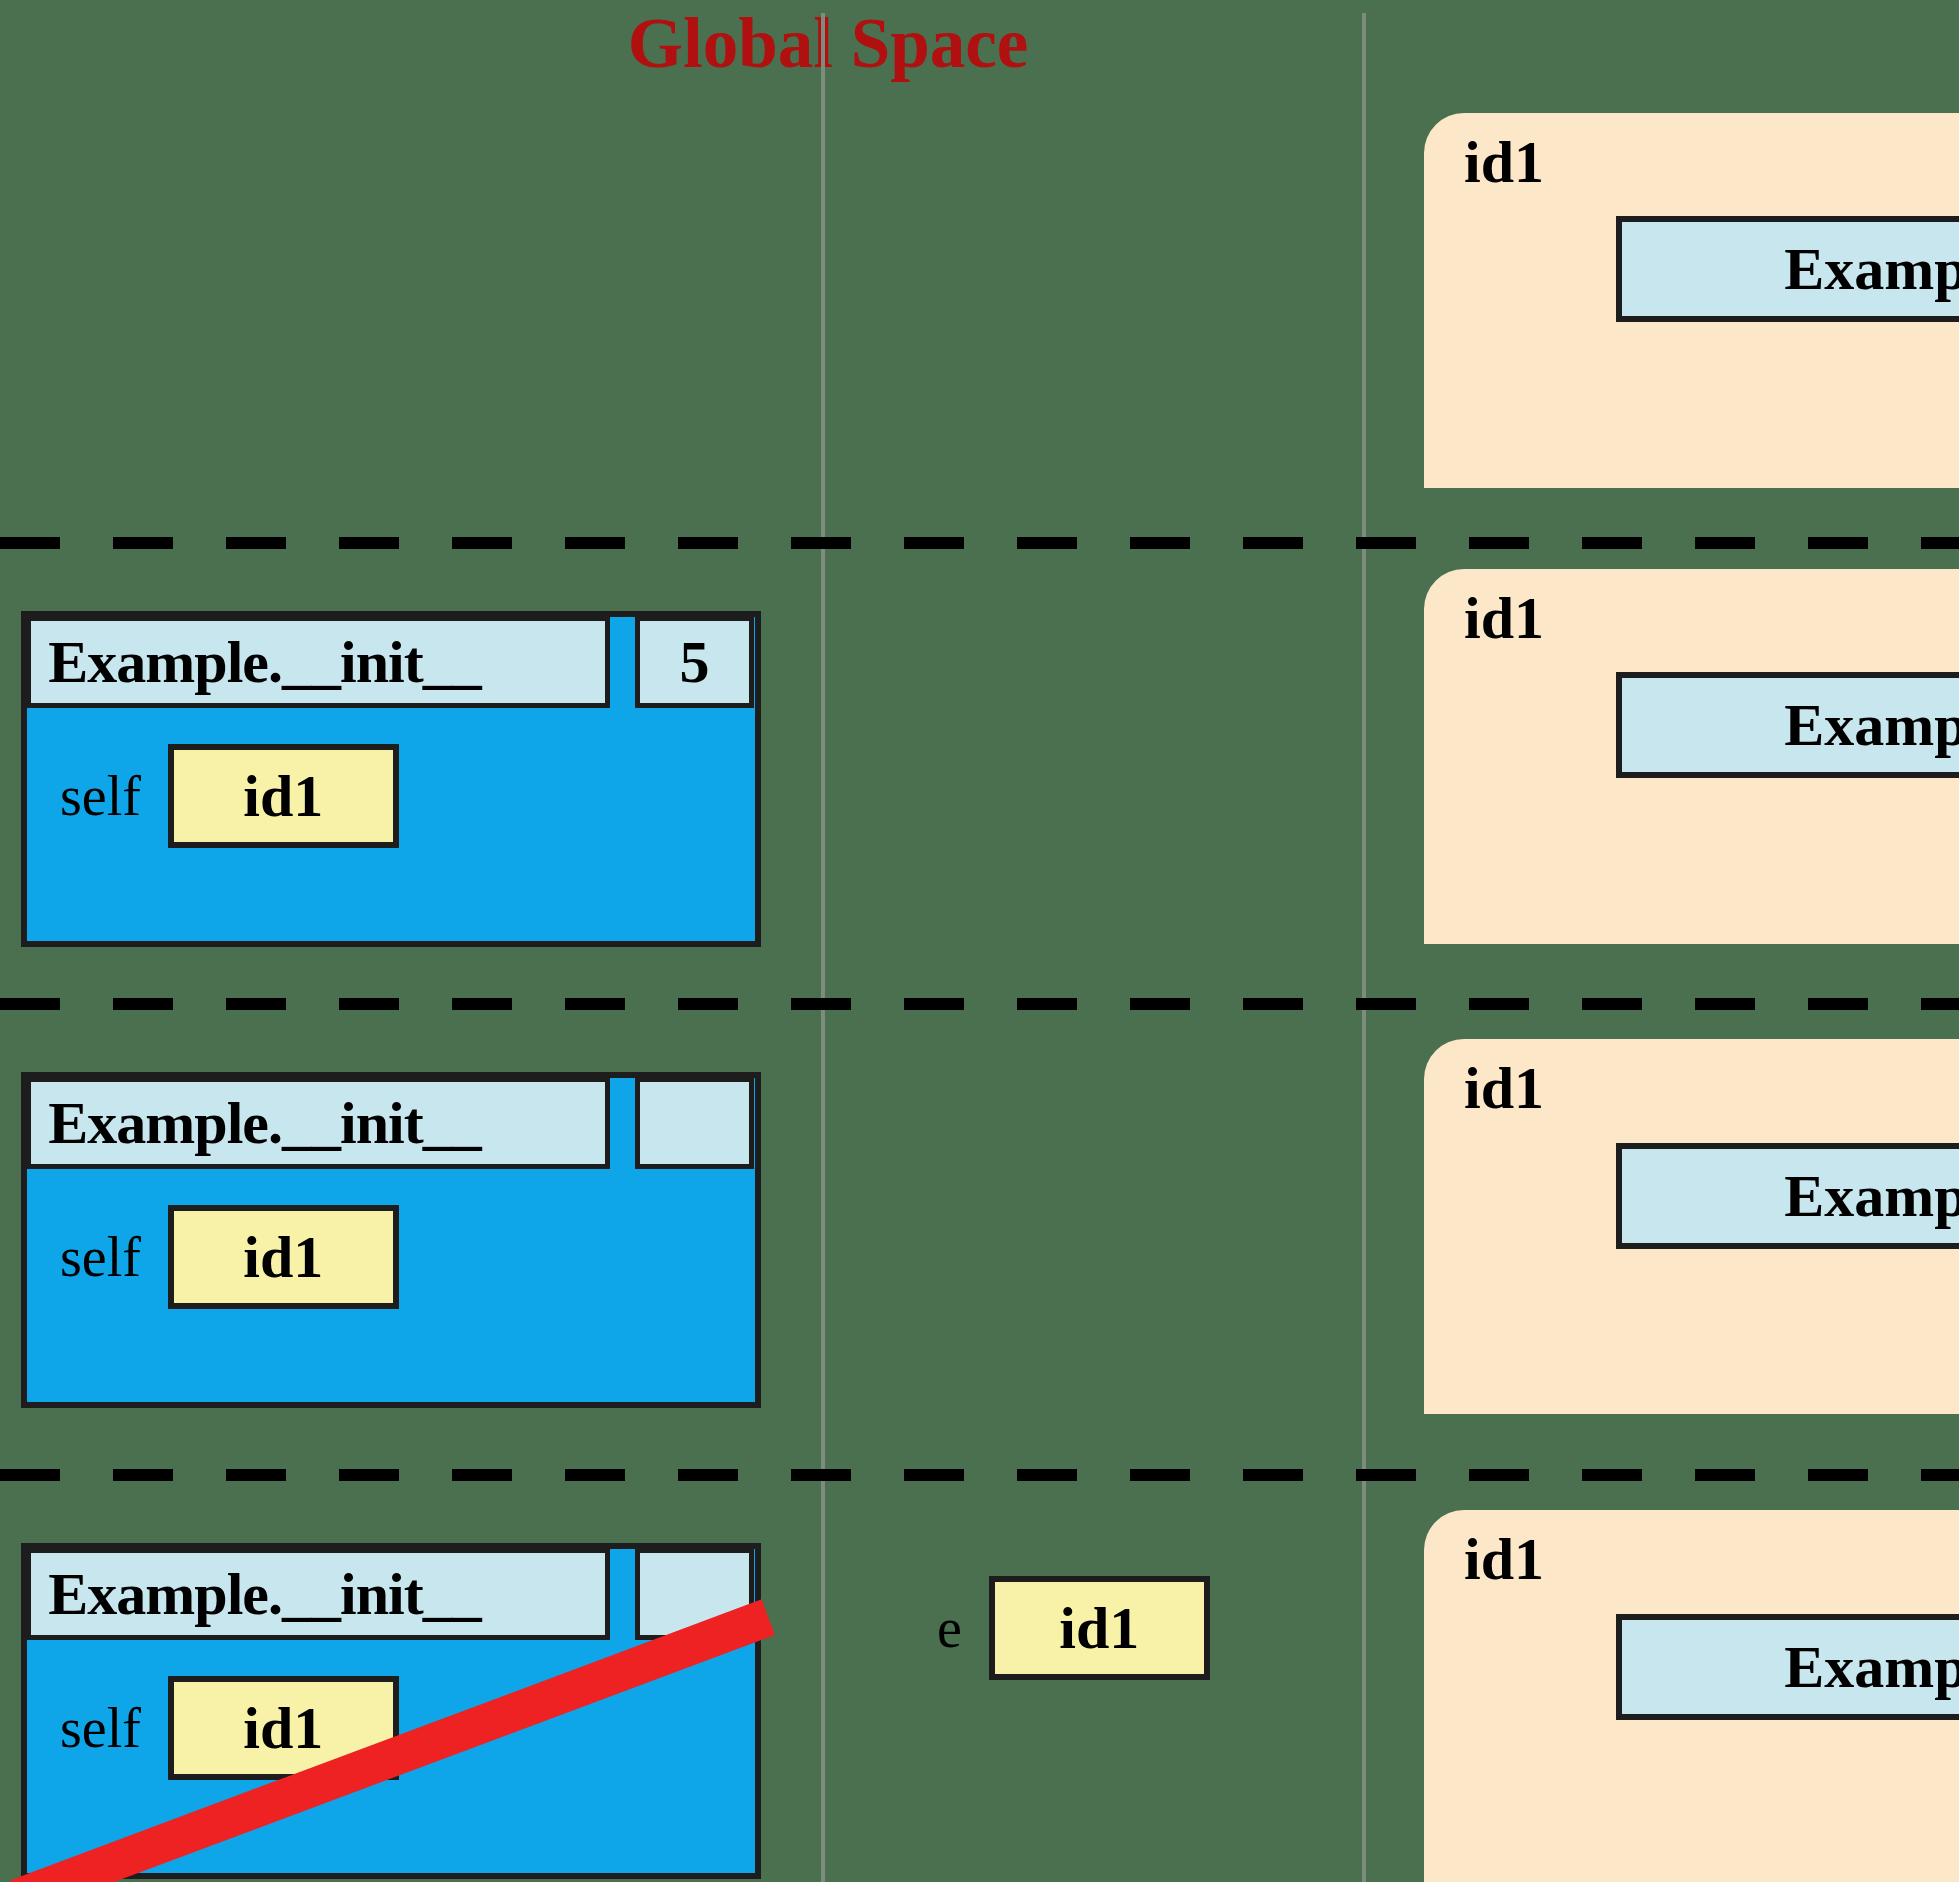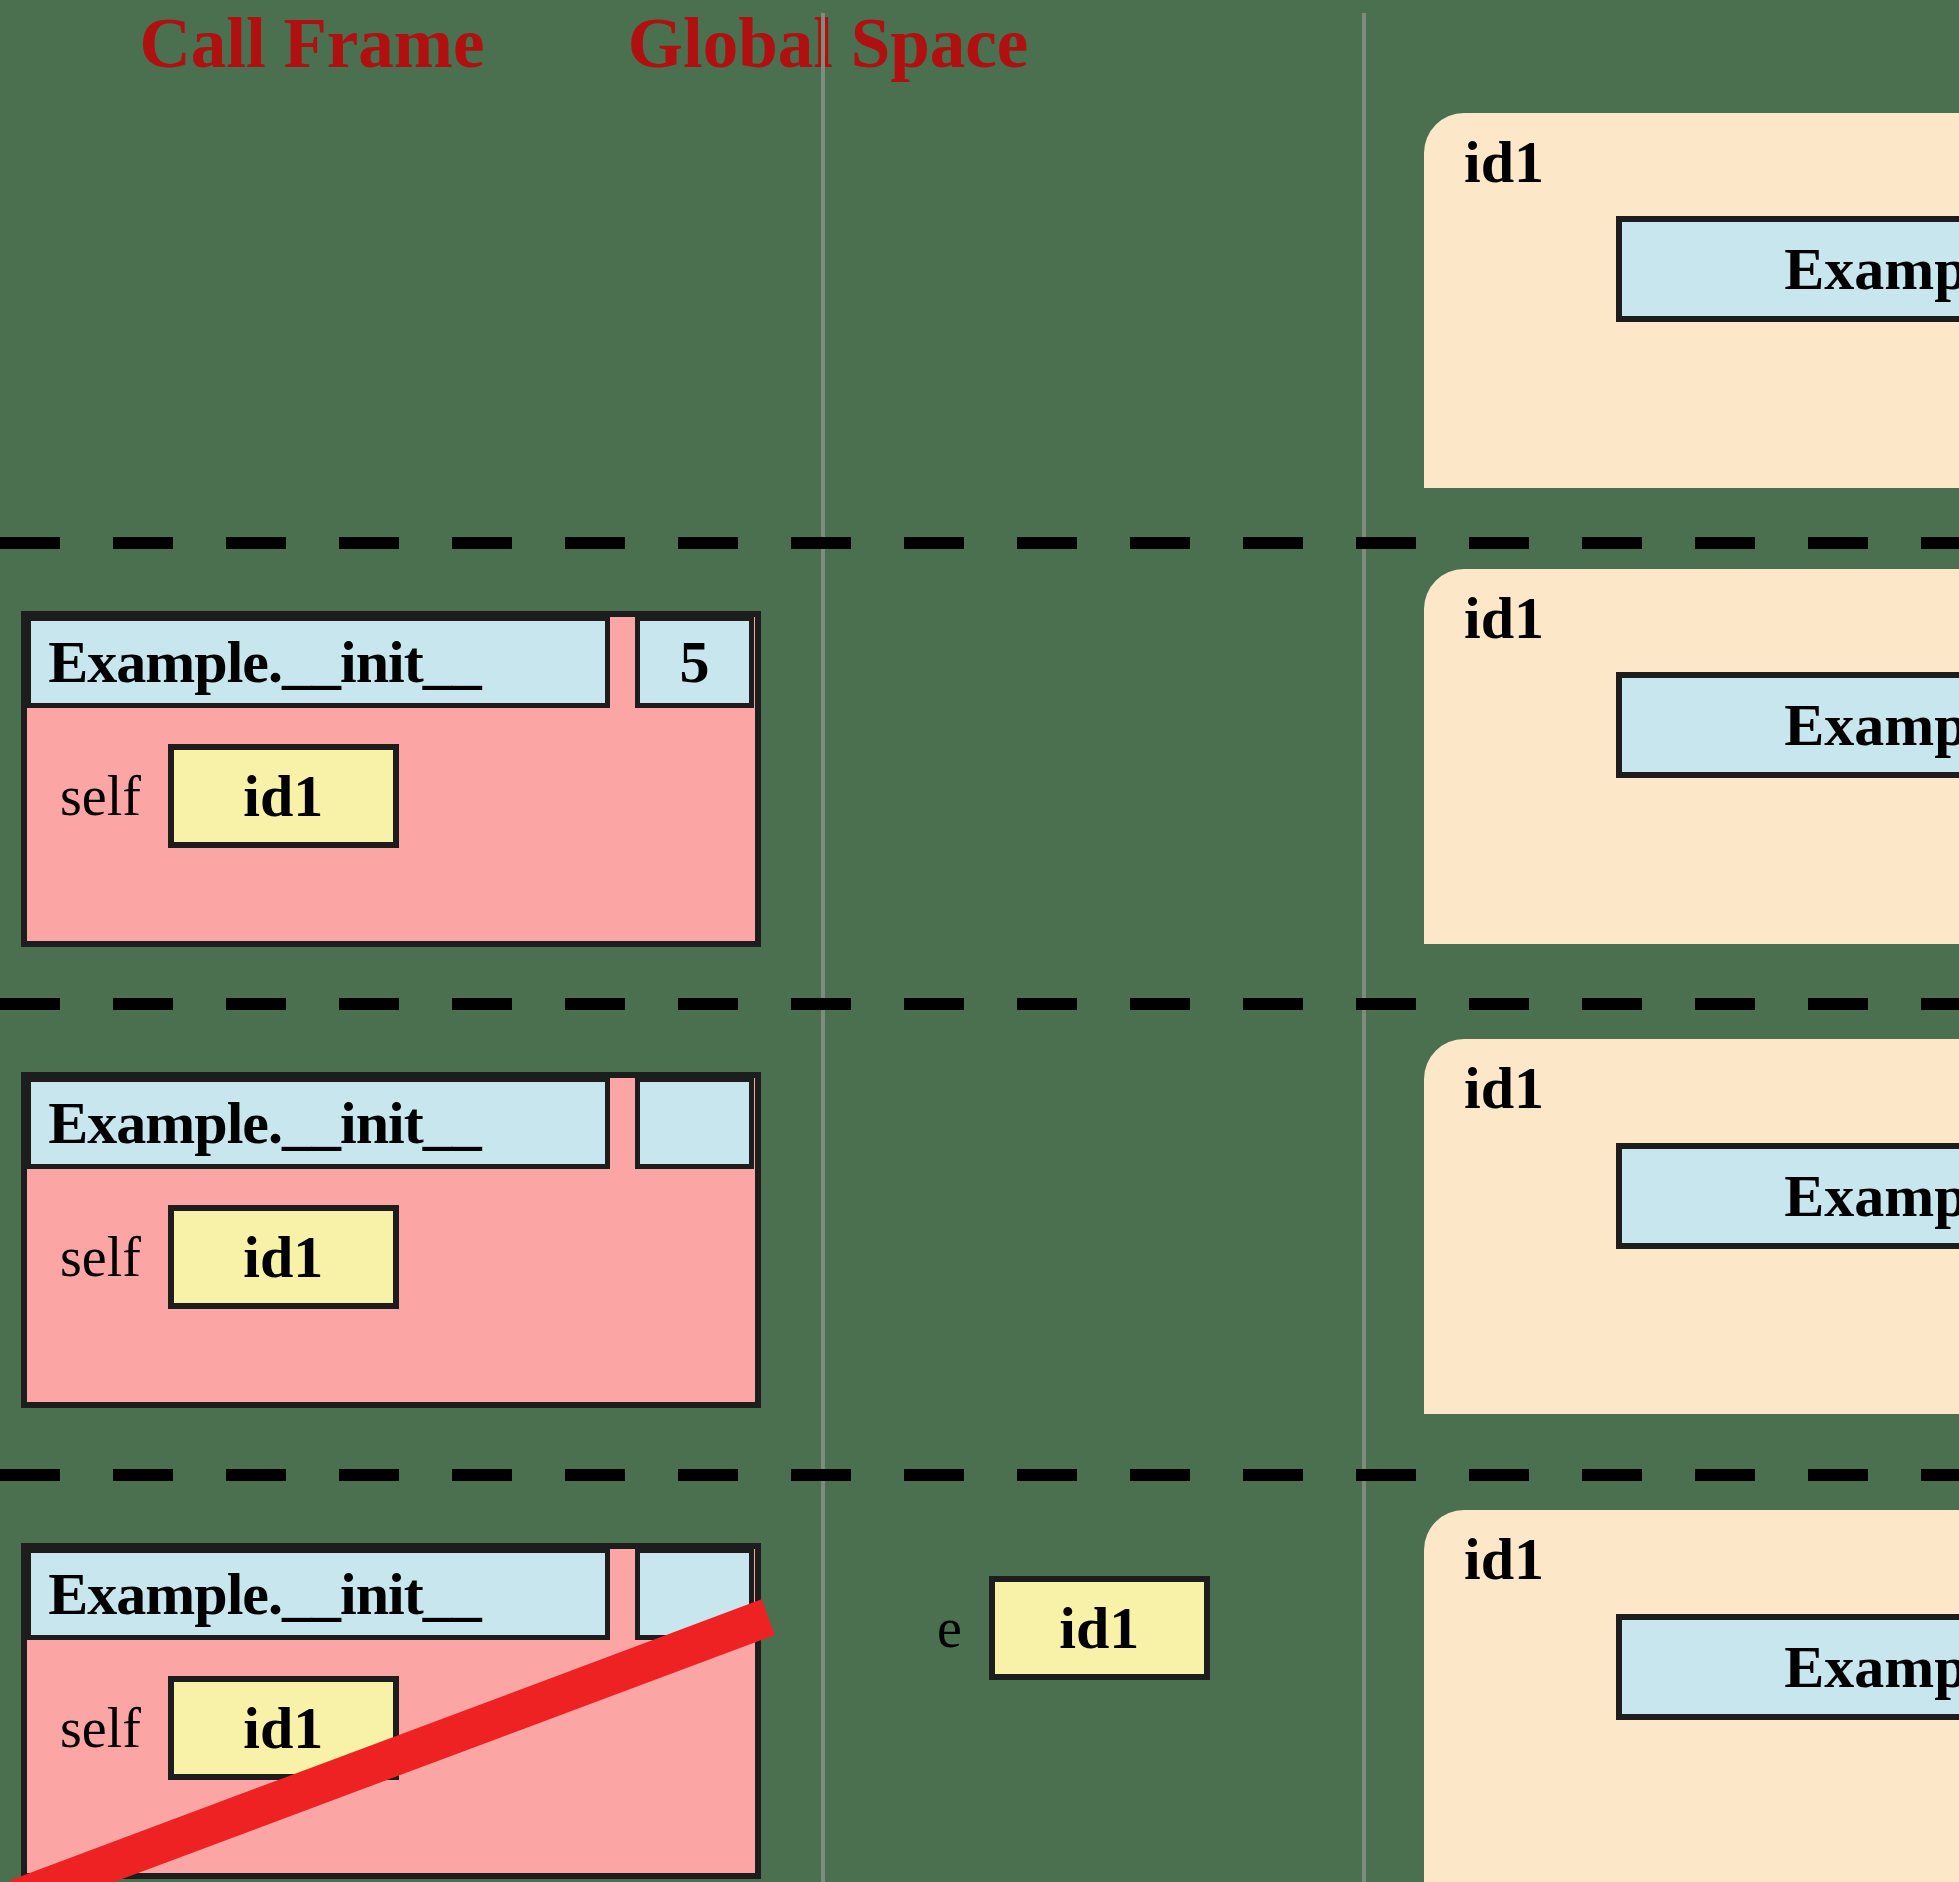--- a/index.html
+++ b/index.html
@@ -45,21 +45,21 @@
     background-image:repeating-linear-gradient(
         to right,#000 0px,#000 60px,transparent 60px,transparent 113px);
   }
   #hdash-1{top:537px;}
   #hdash-2{top:998px;}
   #hdash-3{top:1469px;}
 
   
   .callframe{
     position:absolute;
-    background:#fca5a5;
+    background:#0ea5e9;
     border:6.7px solid #1d1d1d;
     box-sizing:border-box;
   }
   .cf-headrow{
     position:absolute;
     left:-1px;top:-1px;
     height:92px;
     display:flex;
     align-items:stretch;
   }
@@ -140,21 +140,20 @@
     display:flex;align-items:center;justify-content:center;
     font-size:60px;font-weight:bold;color:#000;
     white-space:nowrap;
   }
 </style>
 </head>
 <body>
 
 <div id="stage">
 
-  <div class="col-header" id="hdr-call">Call Frame</div>
   <div class="col-header" id="hdr-global">Global Space</div>
 
   <div class="vdiv" id="vdiv-1"></div>
   <div class="vdiv" id="vdiv-2"></div>
 
   <div class="hdash" id="hdash-1"></div>
   <div class="hdash" id="hdash-2"></div>
   <div class="hdash" id="hdash-3"></div>
 
   <div class="heap-obj" style="left:1424px;top:113px;width:755px;height:375px;">

